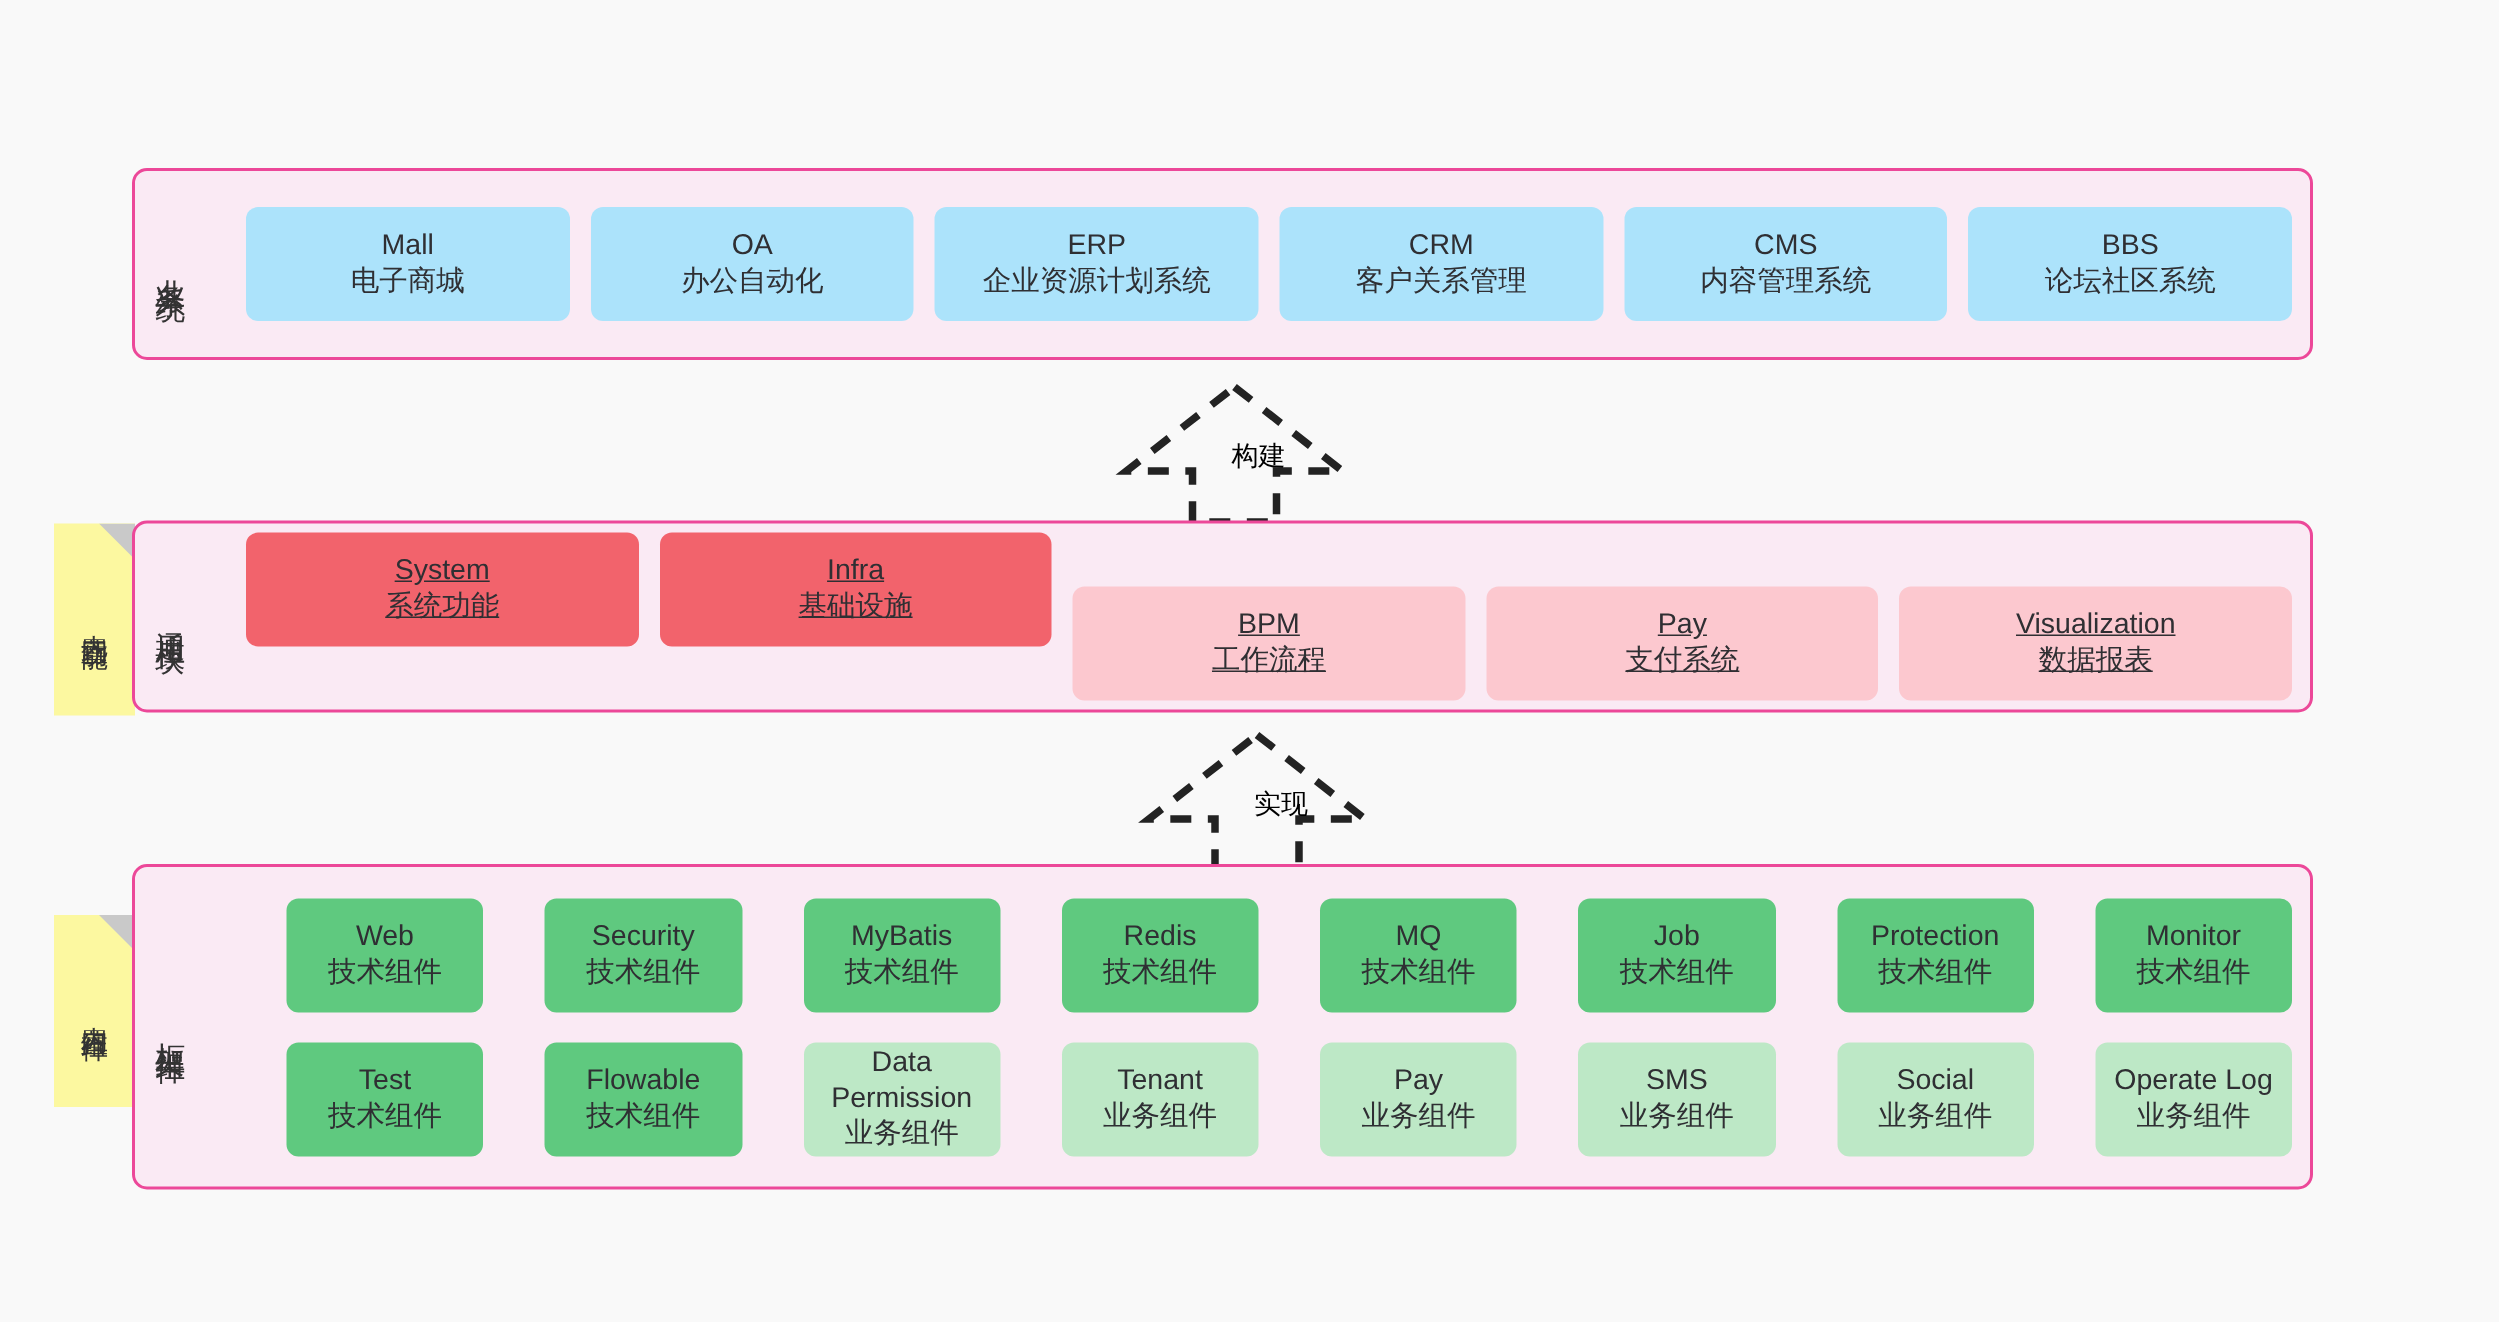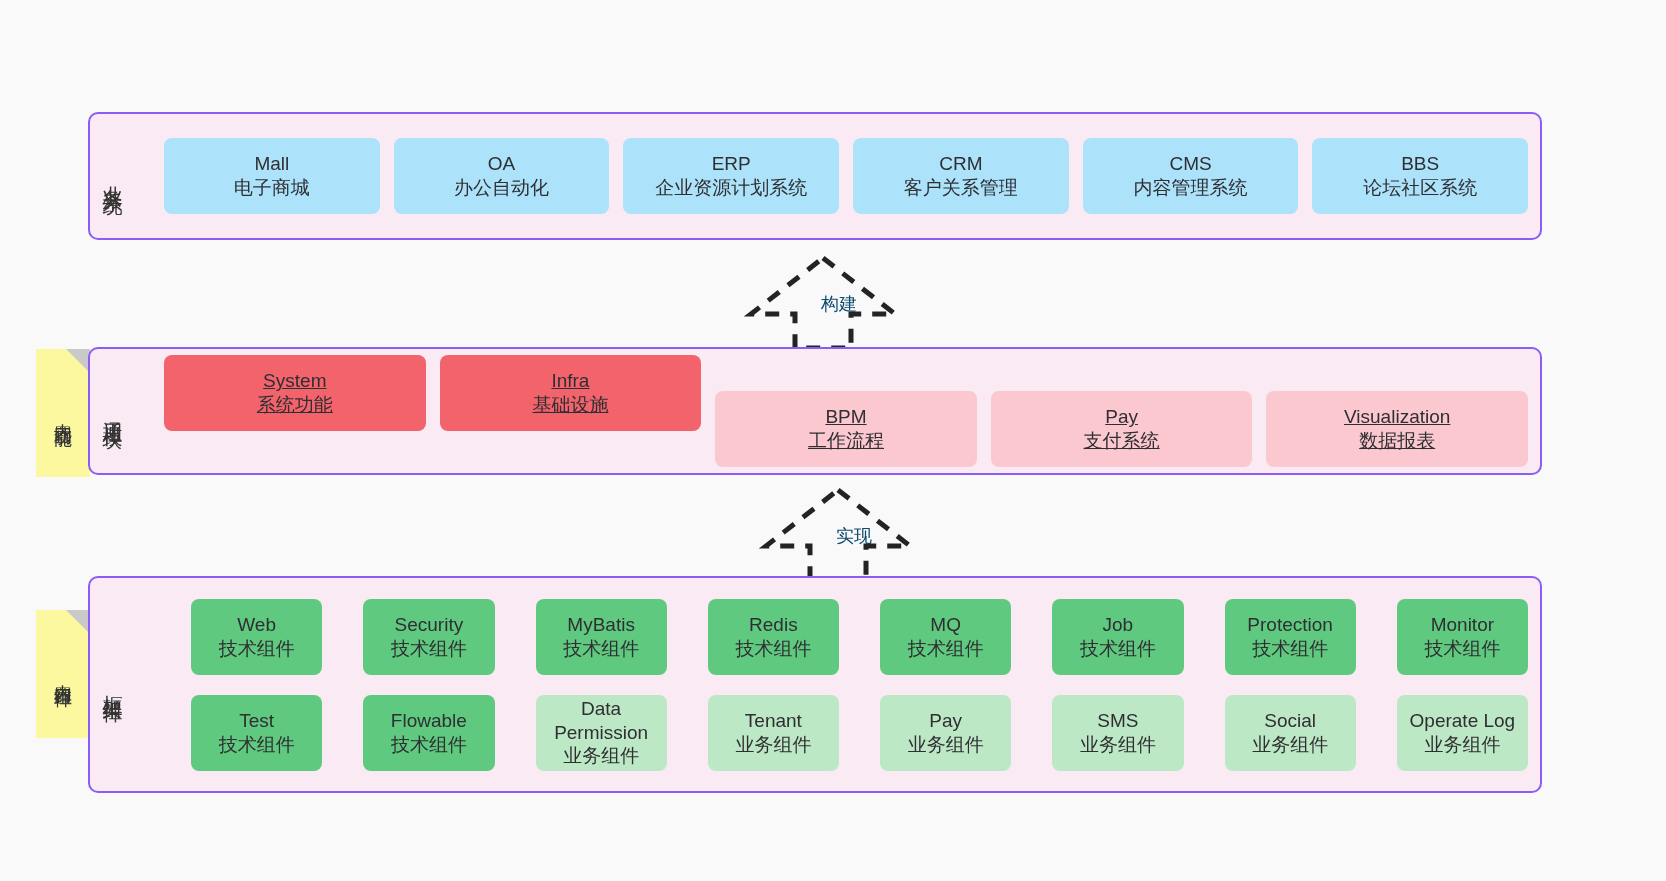--- a/index.html
+++ b/index.html
@@ -18,21 +18,21 @@
     position: absolute;
     left: 0; top: 0;
     width: 1666px;
     height: 881px;
   }
 
   
   .layer {
     position: absolute;
     background: #faeaf4;
-    border: 2px solid #8b5cf6;
+    border: 2px solid #ec4899;
     border-radius: 10px;
     box-sizing: border-box;
     display: flex;
     flex-direction: row;
     align-items: stretch;
     gap: 24px;
   }
   .layer-title {
     width: 46px;
     flex: 0 0 46px;
@@ -127,21 +127,21 @@
     position: absolute;
     width: 180px;
     height: 100px;
   }
   #arrow-build   { left: 733px; top: 252px; }
   #arrow-impl    { left: 748px; top: 484px; }
   .arrow svg { display: block; width: 100%; height: 100%; }
   .arrow-label {
     position: absolute;
     font-size: 18px;
-    color: #0c4a6e;
+    color: #000000;
     user-select: none;
     white-space: nowrap;
   }
   #arrow-build .arrow-label  { left: 88px; top: 40px; }
   #arrow-impl  .arrow-label  { left: 88px; top: 40px; }
 </style>
 </head>
 <body>
 
 <div id="canvas">

